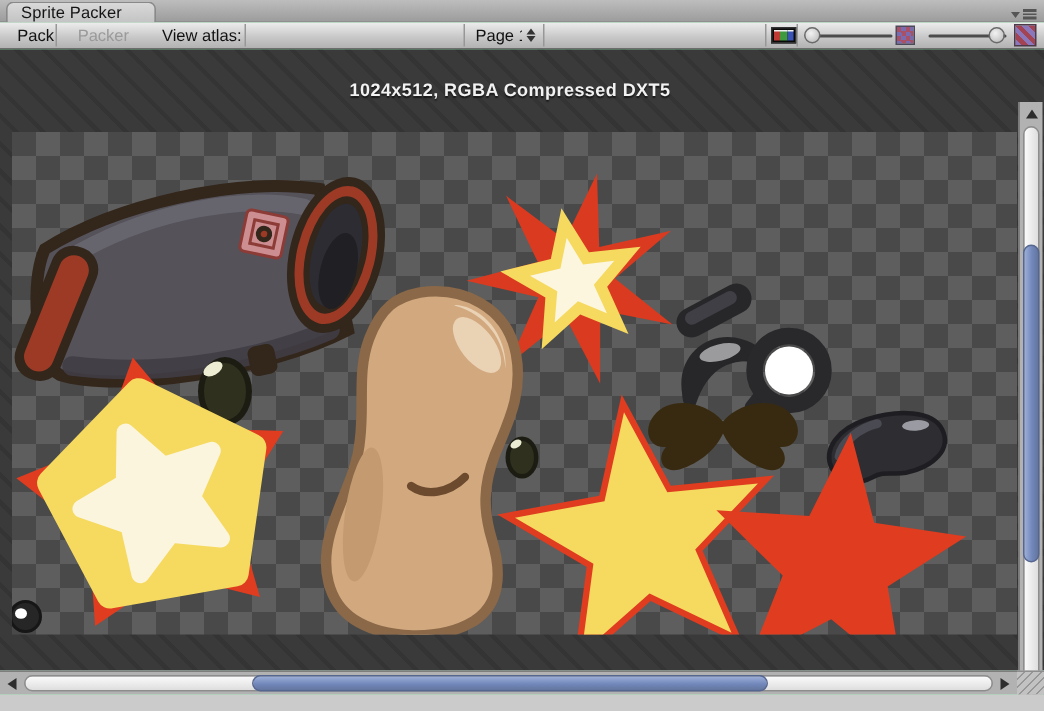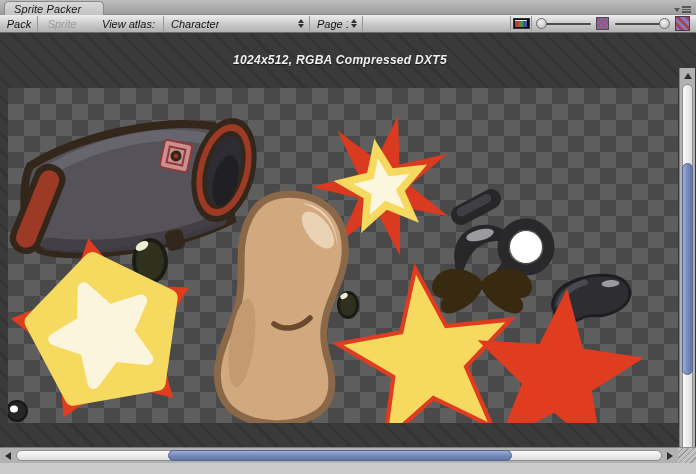--- a/index.html
+++ b/index.html
@@ -1,19 +1,19 @@
 <!DOCTYPE html>
 <html><head>
 <meta charset="utf-8">
 <style>
   * { margin:0; padding:0; box-sizing:border-box; }
   body { background:#888; font-family:"Liberation Sans", sans-serif; }
   #window {
     position:relative; width:696px; height:474px; background:#86efac;
-    overflow:hidden; font-family:"Liberation Sans", sans-serif;font-style:italic;
+    overflow:hidden; font-family:"Liberation Sans", sans-serif;
   }
   
   .tabbar {
     position:absolute; left:0; top:0; width:100%; height:15px;
     background:linear-gradient(#bdbdbd,#9d9d9d);
     border-bottom:1px solid #8f8f8f;
   }
   .tab {
     position:absolute; left:4px; top:1px; width:100px; height:14px;
     background:linear-gradient(#d9d9d9,#c3c3c3);
@@ -26,21 +26,21 @@
   .win-menu .caret { width:0; height:0; border-left:3px solid transparent; border-right:3px solid transparent; border-top:4px solid #555; }
   .win-menu .bars { display:flex; flex-direction:column; gap:1px; }
   .win-menu .bars i { display:block; width:9px; height:1.5px; background:#555; }
   
   .toolbar {
     position:absolute; left:0; top:15px; width:100%; height:18px;
     background:linear-gradient(#ededed,#c9c9c9 55%,#b2b2b2);
     border-bottom:1px solid #6c6c6c;
     font-size:11px; color:#111;
   }
-  .toolbar > div { position:absolute; top:0; height:17px; display:flex; align-items:center; justify-content:center; }
+  .toolbar > div { position:absolute; top:0; height:17px; display:flex; align-items:center; justify-content:flex-end; }
   .tsep { position:absolute; top:1px; width:1px; height:15px; background:#979797; }
   .tbtn { cursor:default; }
   .tbtn.disabled { color:#9a9a9a; }
   .tlabel { justify-content:center; }
   .popup { justify-content:flex-start !important; padding:0 14px 0 7px; }
   .popup .ptext { overflow:hidden; white-space:nowrap; }
   .updown { position:absolute; right:5px; top:4px; display:flex; flex-direction:column; align-items:center; gap:1px; }
   .updown .u { width:0;height:0;border-left:3px solid transparent;border-right:3px solid transparent;border-bottom:4px solid #333; }
   .updown .d { width:0;height:0;border-left:3px solid transparent;border-right:3px solid transparent;border-top:4px solid #333; }
   .rgb-icon { width:17px; height:11px; background:#0a0a0a; border:1px solid #333; display:flex; padding:1px; gap:0; }
@@ -139,33 +139,26 @@
         </span>
     </div>
   </div>
 
   <div class="toolbar">
     <div class="tbtn" style="left:2px;width:34px;">
       <span>Pack</span>
     </div>
     <span class="tsep" style="left:37px;"></span>
     <div class="tbtn disabled" style="left:38px;width:48px;">
-      <span>Sprite</span>
+      <span>Packer</span>
     </div>
     <div class="tlabel" style="left:96px;width:65px;">
       <span>View atlas:</span>
     </div>
     <span class="tsep" style="left:163px;"></span>
-    <div class="popup" style="left:164px;width:145px;">
-      <span class="ptext">Character</span>
-      <span class="updown">
-          <i class="u"></i>
-          <i class="d"></i>
-        </span>
-    </div>
     <span class="tsep" style="left:309px;"></span>
     <div class="popup" style="left:310px;width:52px;">
       <span class="ptext">Page 1</span>
       <span class="updown">
           <i class="u"></i>
           <i class="d"></i>
         </span>
     </div>
     <span class="tsep" style="left:362px;"></span>
     <span class="tsep" style="left:510px;"></span>

